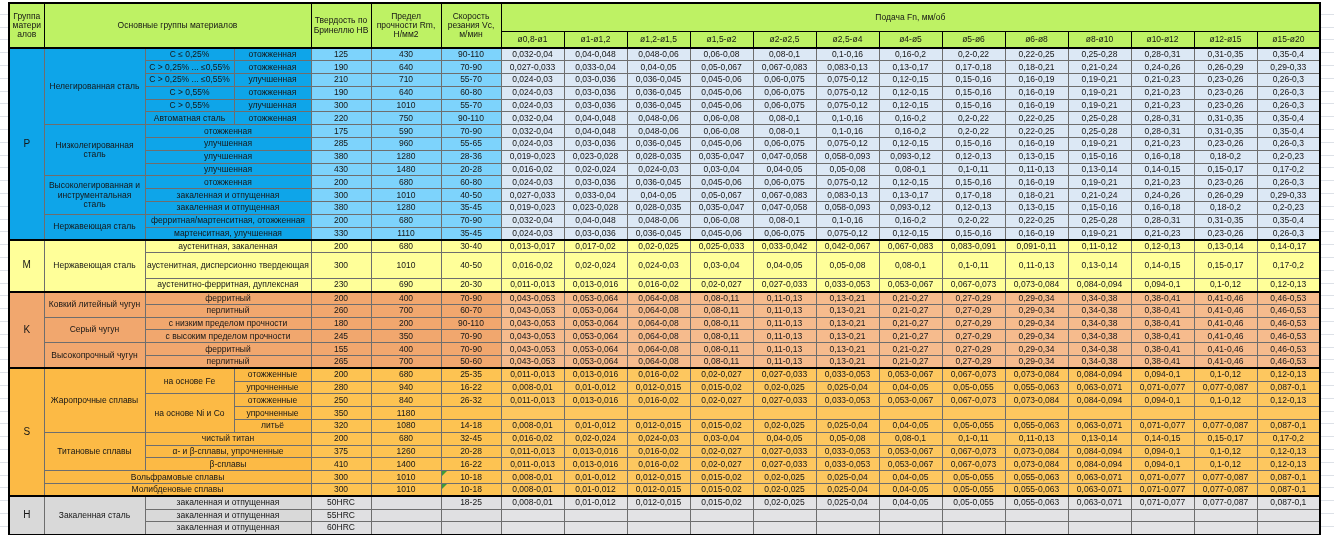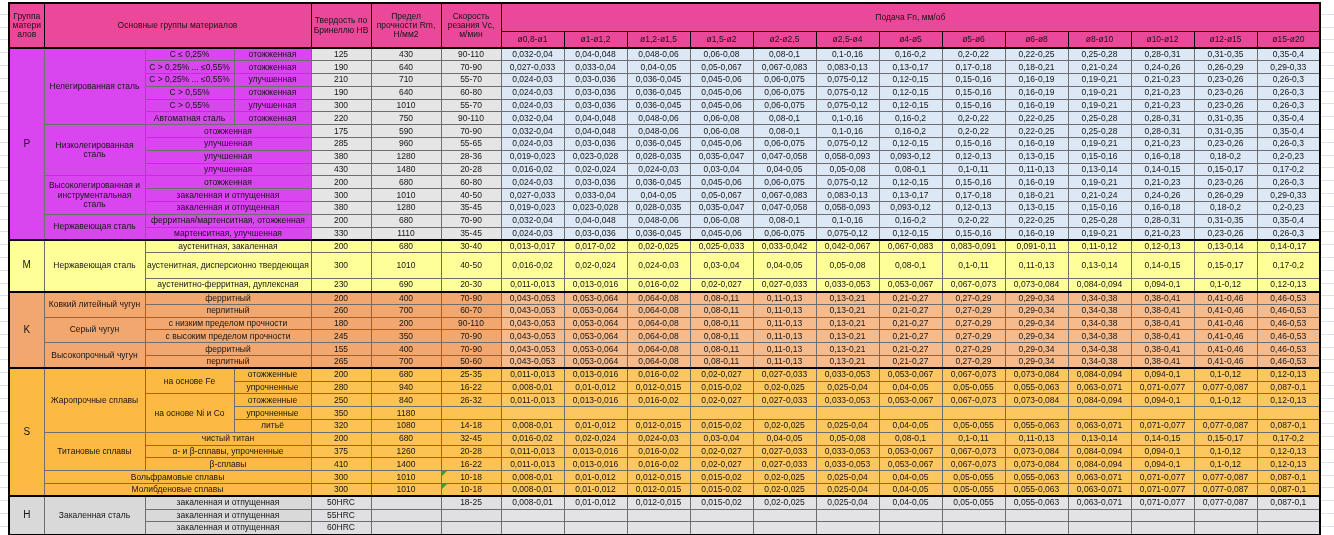--- a/index.html
+++ b/index.html
@@ -15,41 +15,41 @@
   .gutter.left{width:8px;}
   .gutter.right{flex:1;}
   table{
     border-collapse:collapse;table-layout:fixed;width:1311px;
     border:2px solid #000;
   }
   th,td{
     padding:0 1px;text-align:center;vertical-align:middle;
     font-size:8.5px;line-height:1.08;color:#161616;overflow:hidden;
   }
-  thead th{background:#ec4899;border:1px solid #000;font-weight:normal;}
+  thead th{background:#bef264;border:1px solid #000;font-weight:normal;}
   thead tr.h1{height:28px;}
   thead tr.h2{height:17px;}
   thead .dia{font-weight:normal;}
   .wrapany{overflow-wrap:anywhere;}
   tbody tr{height:12.8px;}
   tbody tr.tall{height:26px;padding-left:14px;}
   tbody td{border:1px solid #6e6e6e;}
   tbody tr.fam-start td{border-top:1.5px solid #000;}
   tbody tr.sec-start td{border-top:2.2px solid #000;}
   tbody td.dk{border-top:1.5px solid #000;}
   td.grp{font-size:10px;}
   td.name{white-space:normal;}
   td.mid,td.feed{white-space:nowrap;}
   td.gm{position:relative;text-align:center;}
   td.gm::before{
     content:"";position:absolute;left:0;top:0;width:0;height:0;
     border-top:5px solid #3f9b3b;border-right:5px solid transparent;
   }
   
-  .bgn-P{background:#d946ef;} .bgm-P{background:#e5e5e5;} .bgd-P{background:#dce8f5;}
+  .bgn-P{background:#0ea5e9;} .bgm-P{background:#7dd3fc;} .bgd-P{background:#dce8f5;}
   .bgn-M,.bgm-M,.bgd-M{background:#ffff99;}
   .bgn-K,.bgm-K{background:#f1a76e;} .bgd-K{background:#f6bb8d;}
   .bgn-S{background:#fcba45;} .bgm-S{background:#fdc352;} .bgd-S{background:#fdc75f;}
   .bgn-H{background:#d9d9d9;} .bgm-H{background:#e0e0e2;} .bgd-H{background:#e3e3e5;}
 </style>
 </head>
 <body>
 
 <div class="sheet">
   <div class="gutter left"></div>

